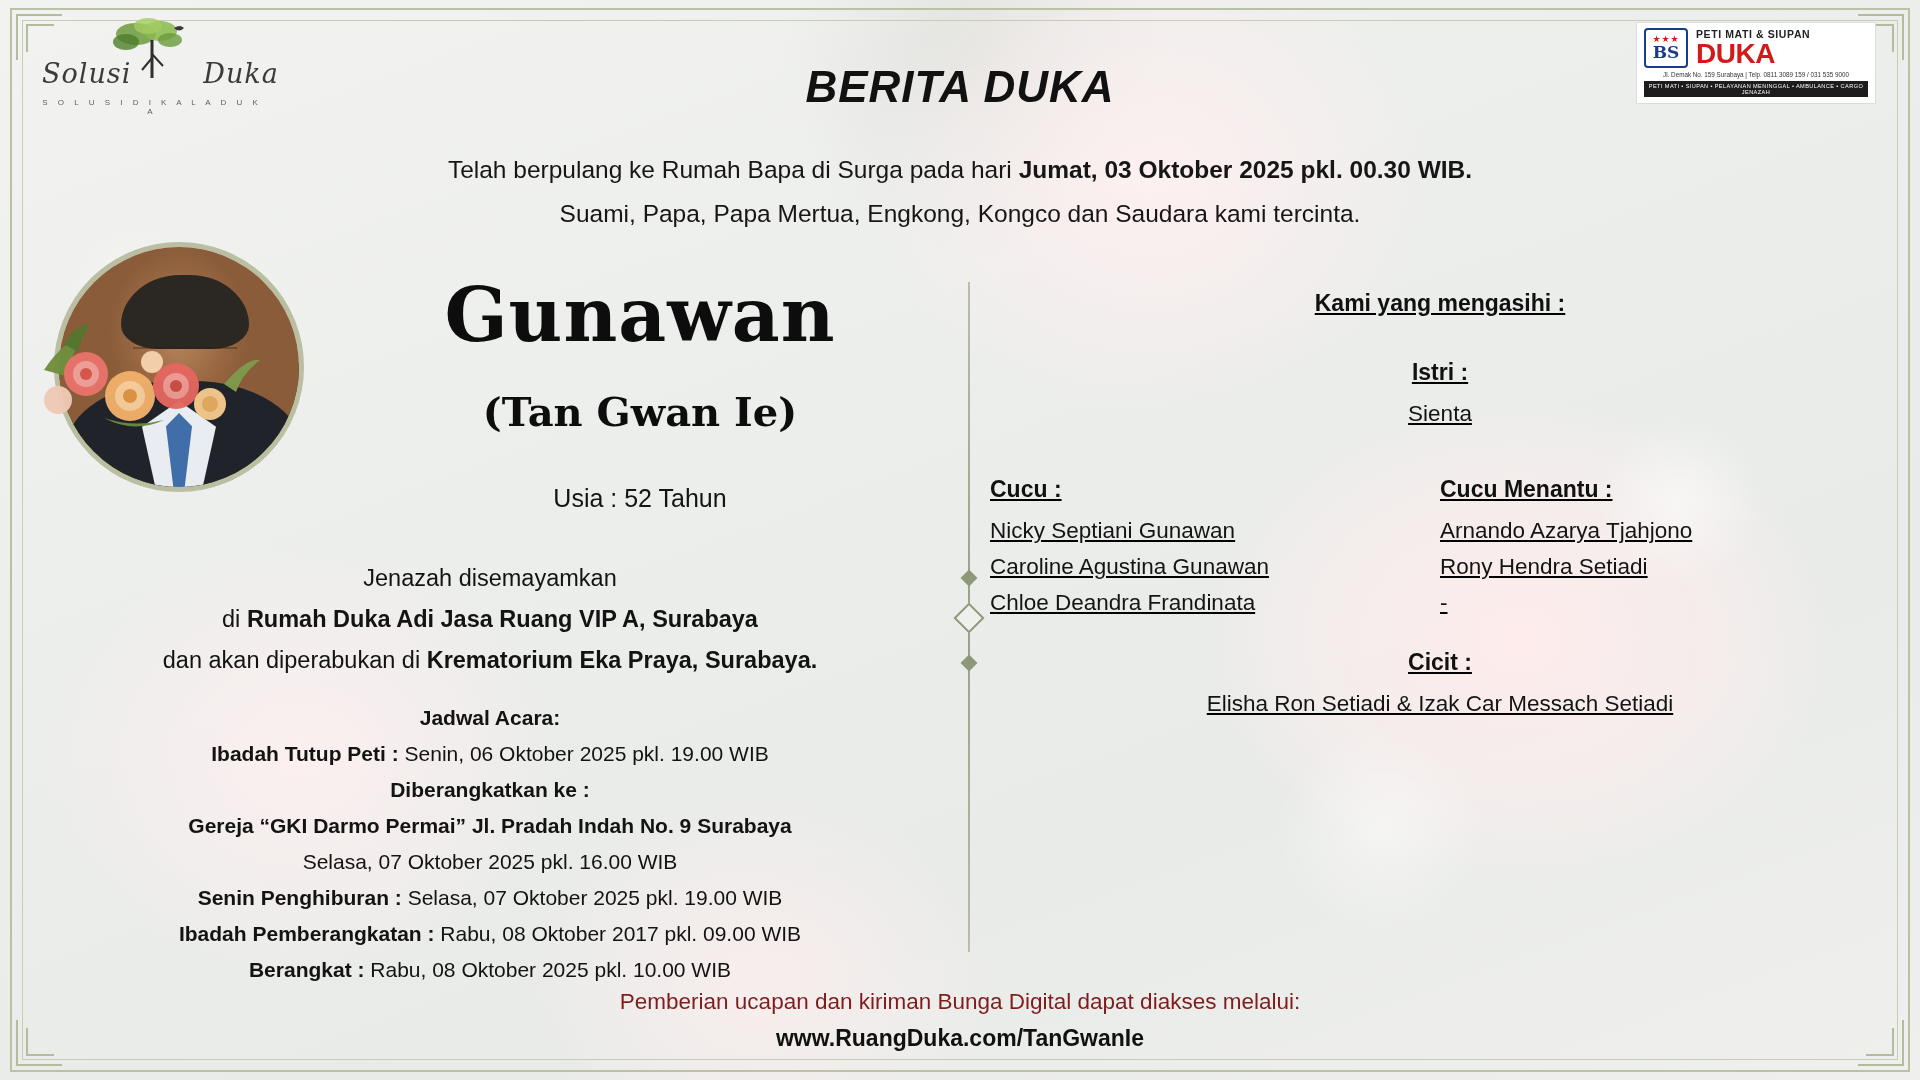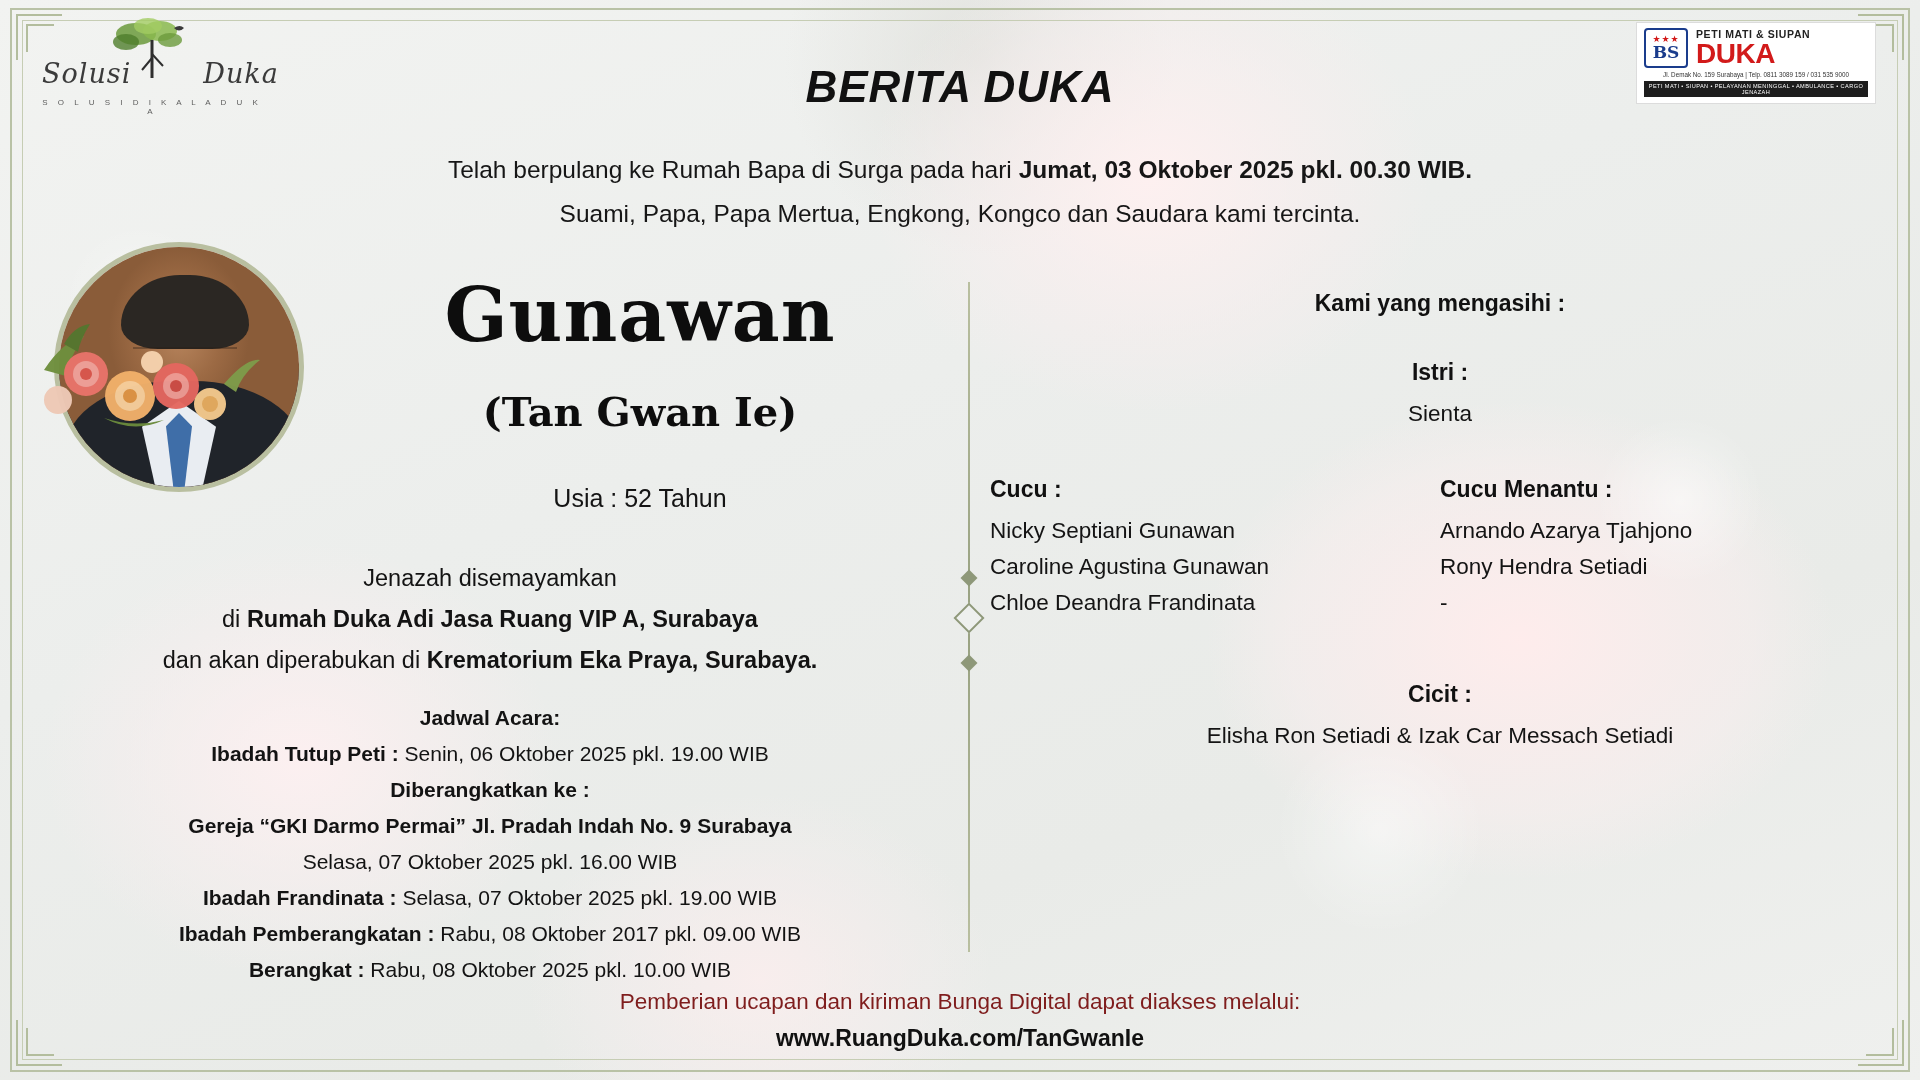--- a/index.html
+++ b/index.html
@@ -218,33 +218,33 @@
   }
   .dia {
     position: absolute; left: 50%; transform: translateX(-50%) rotate(45deg);
     background: #eef0ee; border: 2px solid #8e9879;
   }
   #dia-mid { width: 22px; height: 22px; top: 325px; }
   #dia-up  { width: 12px; height: 12px; top: 290px; background: #8e9879; border: none; }
   #dia-dn  { width: 12px; height: 12px; top: 375px; background: #8e9879; border: none; }
 
   
-  #family { position: absolute; left: 990px; top: 290px; width: 900px; }
+  #family { position: absolute; left: 990px; top: 290px; width: 900px; text-decoration: underline; }
   #fam-title {
     text-align: center; font-size: 23px; font-weight: bold; color: #111;
     margin-bottom: 42px;
   }
   .fam-block { text-align: center; }
   .fam-head { font-size: 23px; font-weight: bold; color: #111; margin-bottom: 10px; }
   .fam-line { font-size: 22.5px; color: #141414; line-height: 36px; }
   .fam-row { display: flex; justify-content: space-between; }
   .fam-col { width: 50%; }
   #istri-block { margin-bottom: 44px; }
   #anak-row { margin-bottom: 48px; }
-  #cucu-row { margin-bottom: 60px; }
+  #cucu-row { margin-bottom: 28px; }
 
   
   #footer {
     position: absolute; left: 0; bottom: 28px; width: 100%;
     text-align: center;
   }
   #footer .f1 { font-size: 22.5px; color: #7f1d1d; }
   #footer .f2 { font-size: 23px; font-weight: bold; color: #111; margin-top: 10px; }
   b { font-weight: bold; }
 </style>
@@ -339,21 +339,21 @@
   <div><span>dan akan diperabukan di </span><b>Krematorium Eka Praya, Surabaya.</b></div>
 </div>
 
 <div id="schedule">
   <div><b>Jadwal Acara:</b></div>
   <div id="schedule-items">
       <div><b>Ibadah Tutup Peti :</b><span> Senin, 06 Oktober 2025 pkl. 19.00 WIB</span></div>
       <div><b>Diberangkatkan ke :</b></div>
       <div><b>Gereja “GKI Darmo Permai” Jl. Pradah Indah No. 9 Surabaya</b></div>
       <div><span>Selasa, 07 Oktober 2025 pkl. 16.00 WIB</span></div>
-      <div><b>Ibadah Frandinata :</b><span> Selasa, 07 Oktober 2025 pkl. 19.00 WIB</span></div>
+      <div><b>Senin Penghiburan :</b><span> Selasa, 07 Oktober 2025 pkl. 19.00 WIB</span></div>
       <div><b>Ibadah Pemberangkatan :</b><span> Rabu, 08 Oktober 2017 pkl. 09.00 WIB</span></div>
       <div><b>Berangkat :</b><span> Rabu, 08 Oktober 2025 pkl. 10.00 WIB</span></div>
     </div>
 </div>
 
 <div id="divider">
   <div class="dia" id="dia-up"></div>
   <div class="dia" id="dia-mid"></div>
   <div class="dia" id="dia-dn"></div>
 </div>

